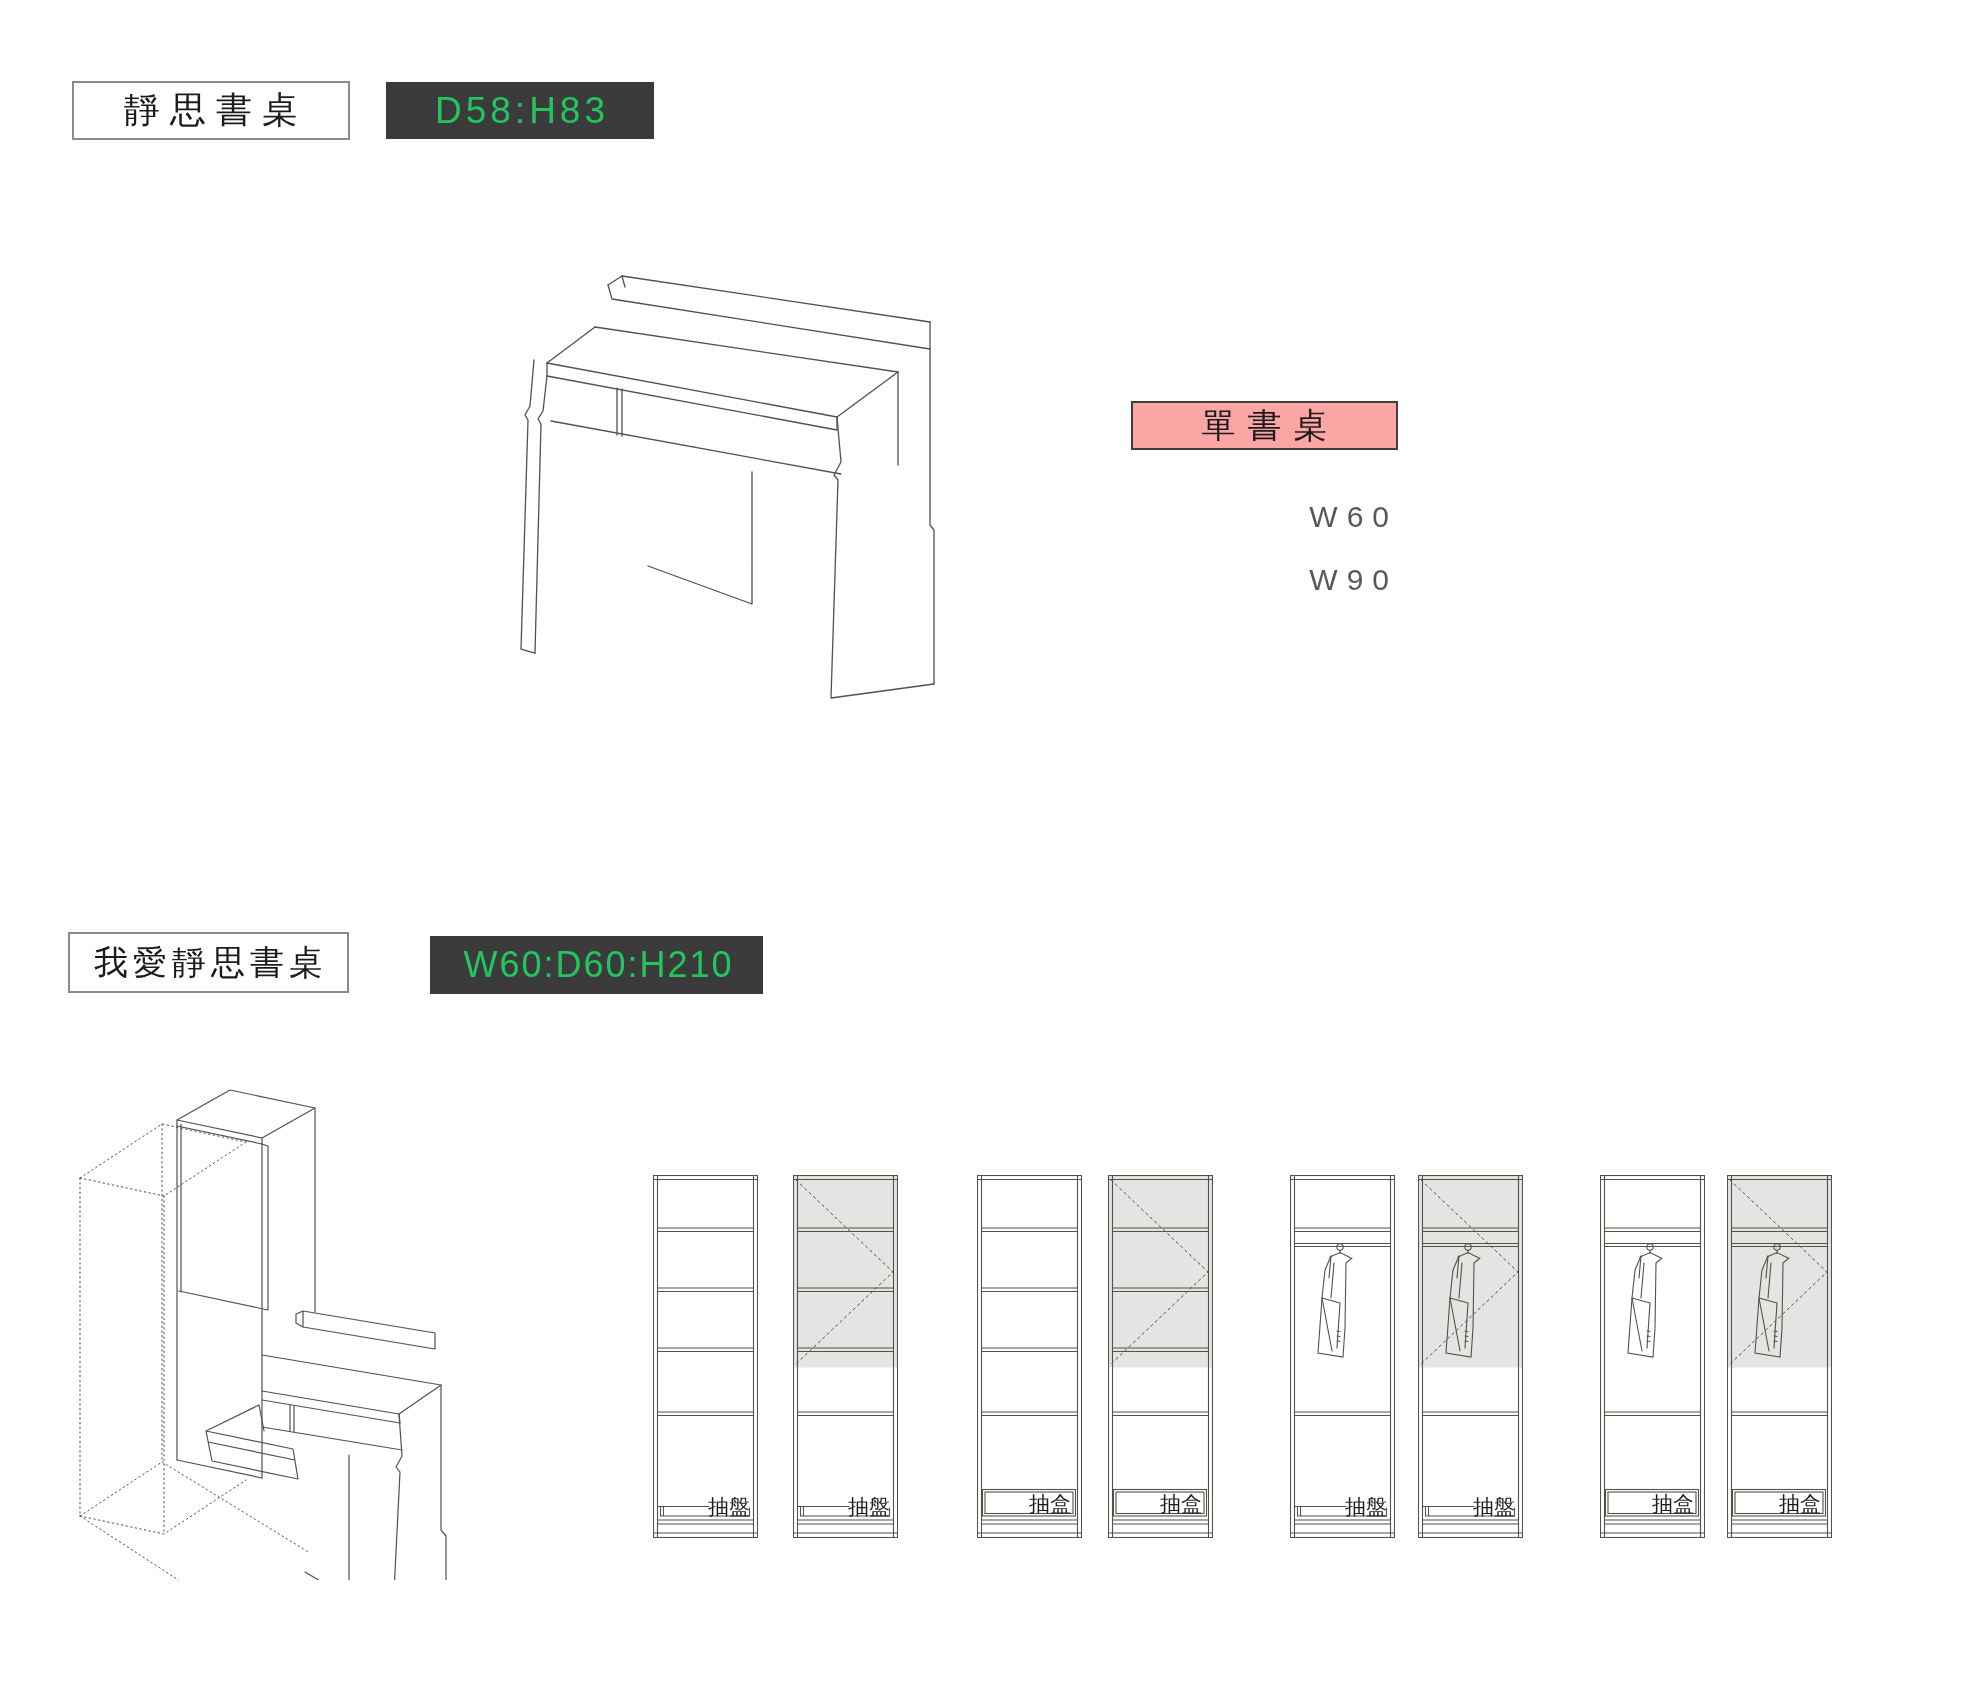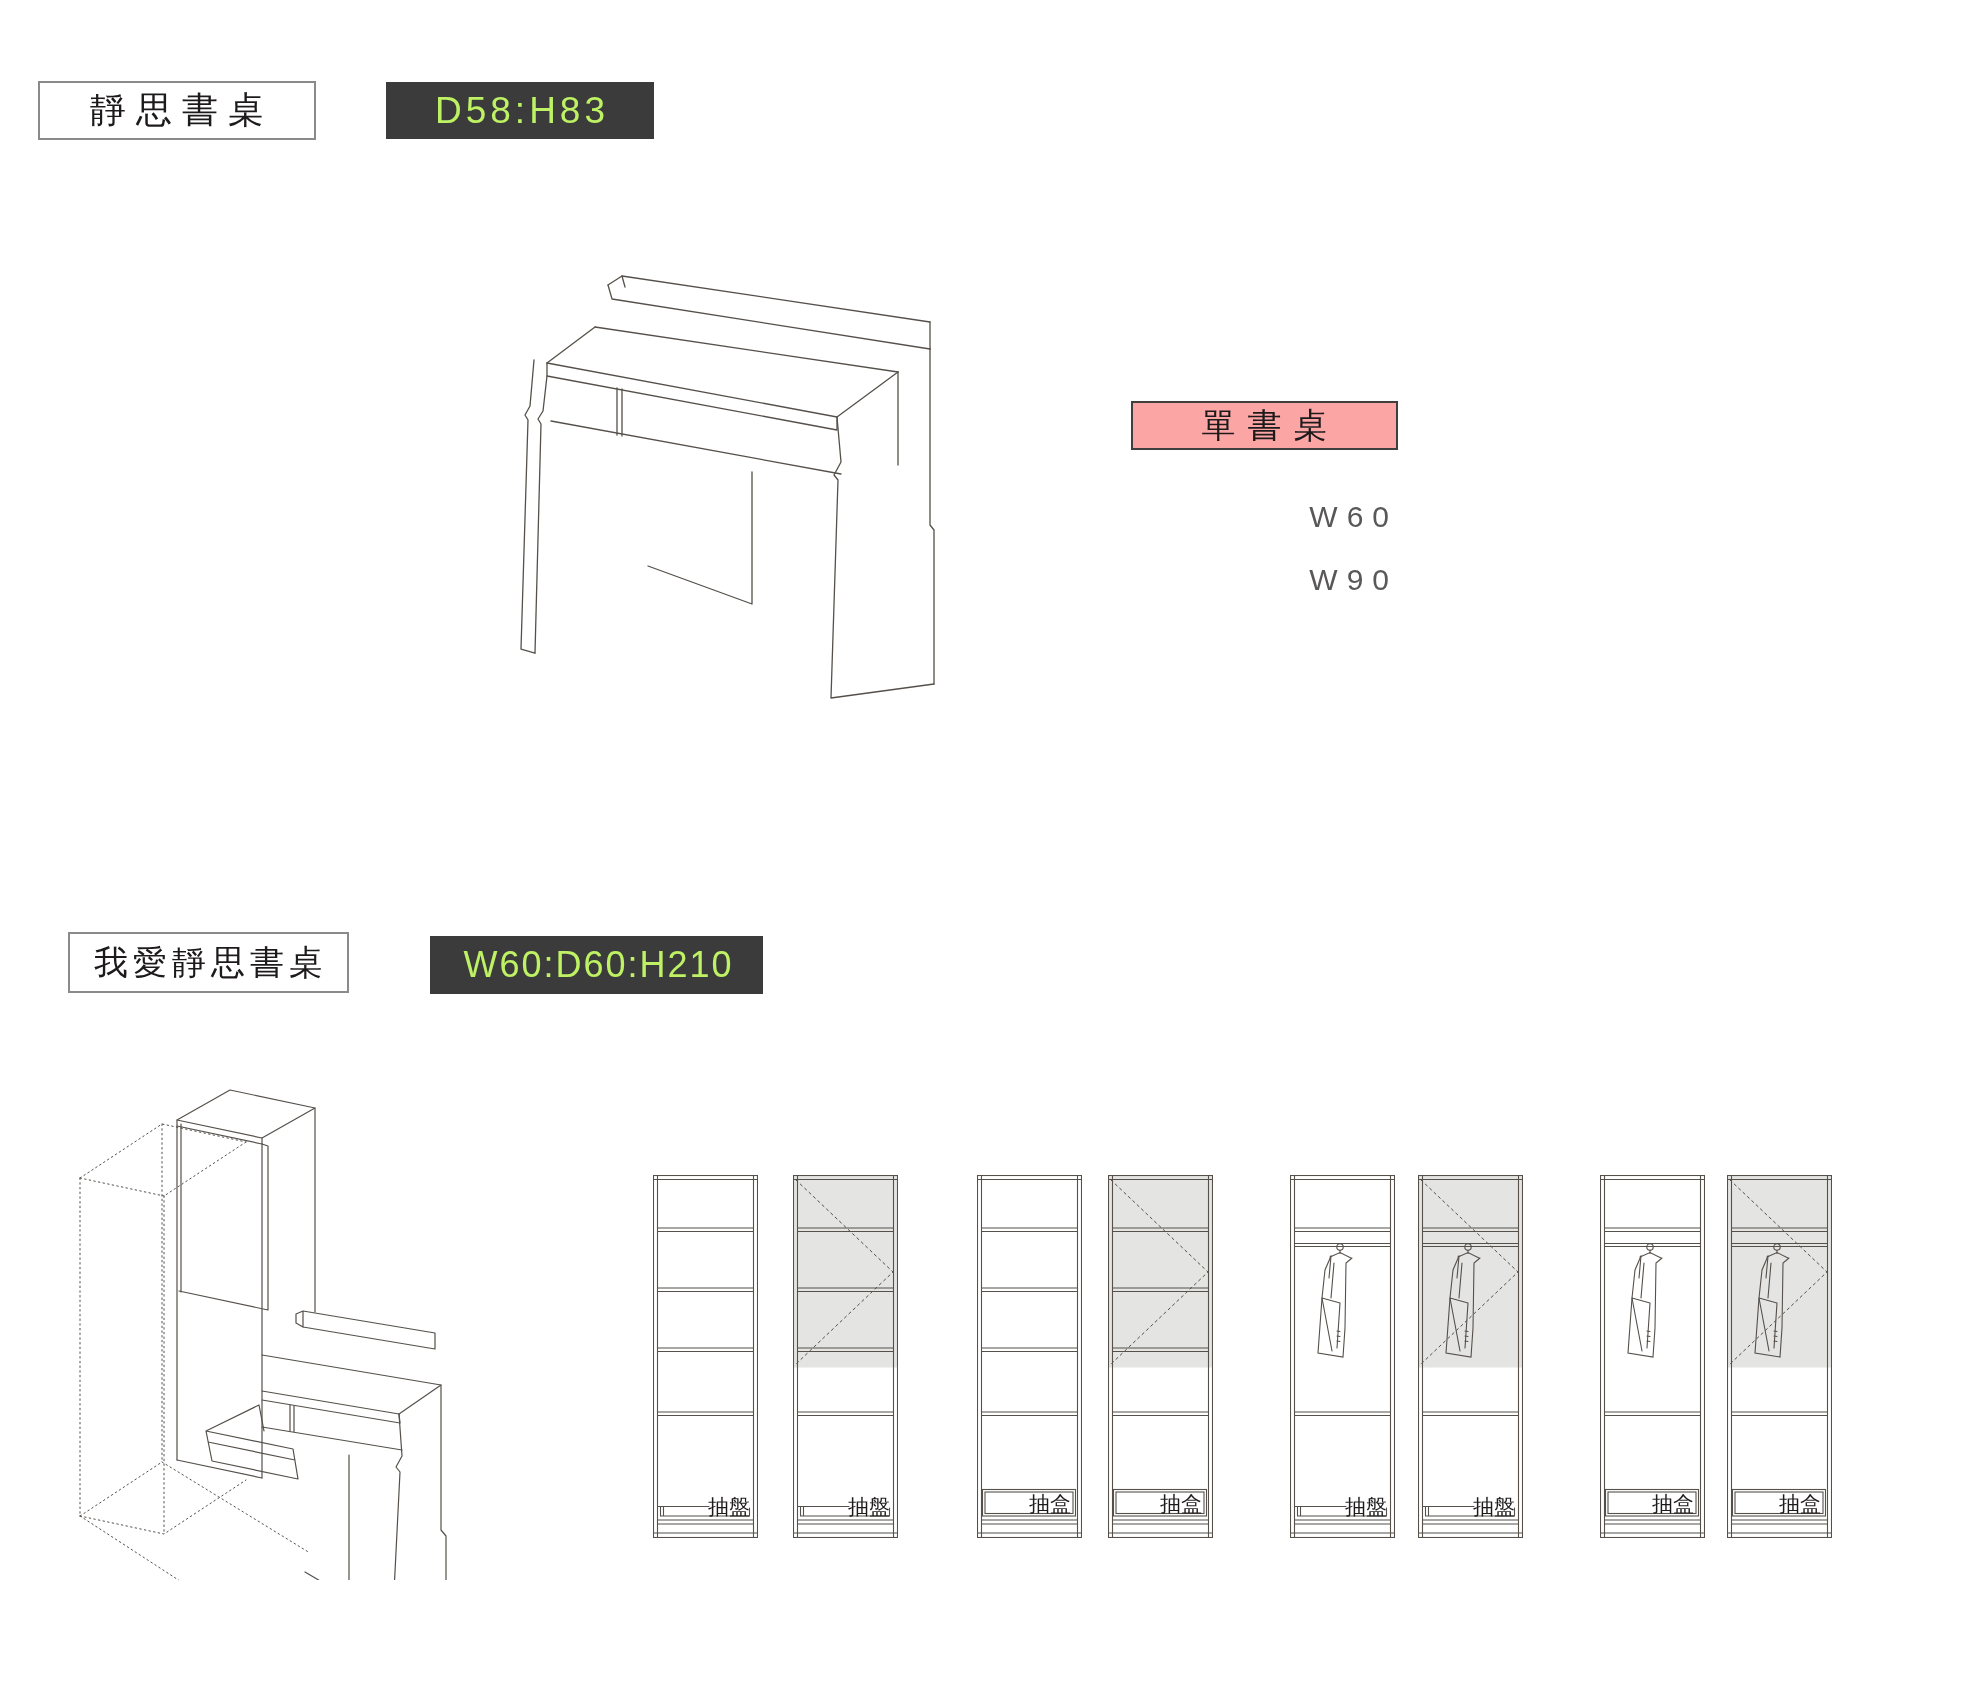--- a/index.html
+++ b/index.html
@@ -2,37 +2,37 @@
 <html><head>
 <meta charset="utf-8">
 <style>
   html,body{margin:0;padding:0;background:#ffffff;}
   #page{position:relative;width:1983px;height:1693px;background:#ffffff;overflow:hidden;
         font-family:"Liberation Sans", sans-serif;}
   .abs{position:absolute;}
   .title-box{box-sizing:border-box;border:2px solid #8a8a8a;background:#ffffff;
              display:flex;align-items:center;justify-content:center;
              font-size:36px;letter-spacing:10px;color:#1d1a1b;text-indent:10px;}
-  .badge{box-sizing:border-box;background:#3b3b3b;color:#bef264;
+  .badge{box-sizing:border-box;background:#3b3b3b;color:#22c55e;
          display:flex;align-items:center;justify-content:center;
          font-size:37px;letter-spacing:4px;text-indent:4px;}
   .variant-box{box-sizing:border-box;border:2px solid #3f3f3f;background:#fca5a5;
                display:flex;align-items:center;justify-content:center;
                font-size:34px;letter-spacing:12px;color:#1d1a1b;text-indent:12px;}
   .width-option{width:267px;text-align:right;font-size:30px;letter-spacing:9px;
                 color:#595757;text-indent:9px;}
   svg{display:block;}
   svg text{font-family:"Liberation Sans", sans-serif;}
 </style>
 </head>
 <body>
 
 <div id="page">
 
-  <div class="abs title-box" style="left:38px;top:81px;width:278px;height:59px;">
+  <div class="abs title-box" style="left:72px;top:81px;width:278px;height:59px;">
     <span>靜思書桌</span>
   </div>
 
   <div class="abs badge" style="left:386px;top:82px;width:268px;height:57px;">
     <span>D58:H83</span>
   </div>
 
   <svg class="abs" style="left:500px;top:230px;" width="480" height="480" viewBox="0 0 480 480" fill="none" stroke="#55504a" stroke-width="1.3" stroke-linejoin="round" stroke-linecap="round">
 
     <path d="M108,55 L122,46 L430,92"></path>

